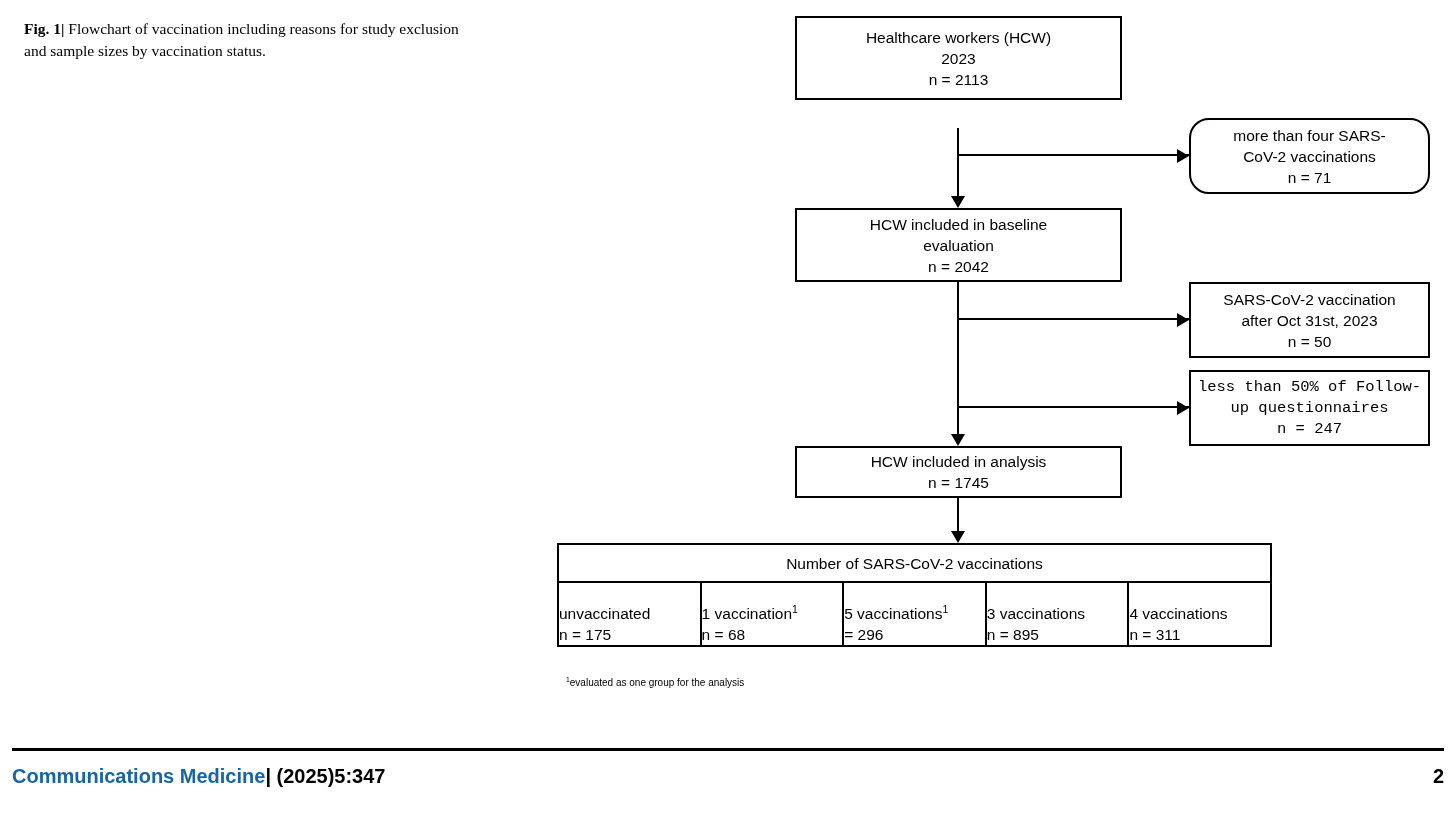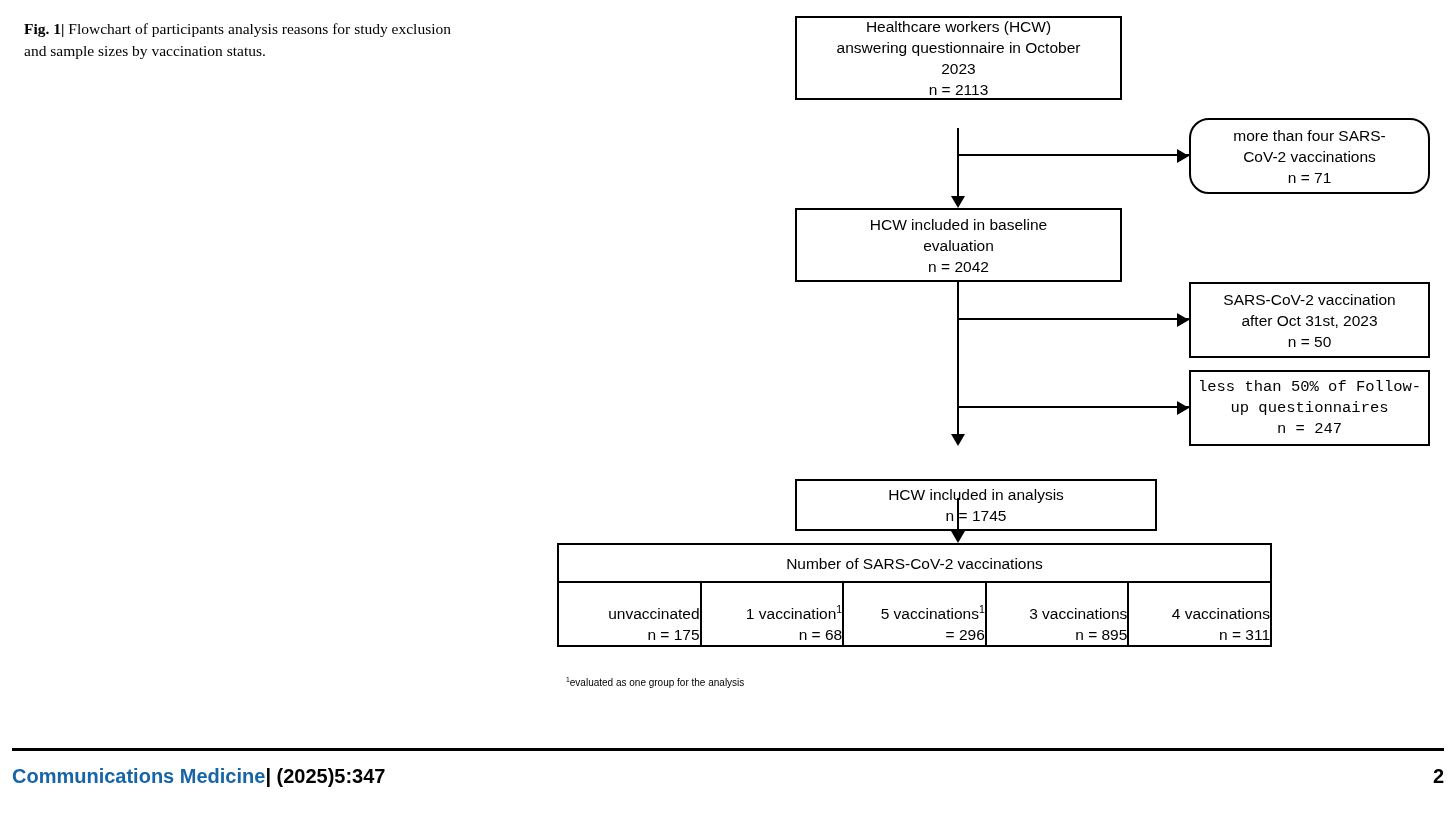--- a/index.html
+++ b/index.html
@@ -56,21 +56,21 @@
     text-align: center;
     font-size: 15.5px;
     line-height: 21px;
     color: #000;
   }
   .node .ln { display: block; white-space: nowrap; }
 
   
   #box-hcw-questionnaire { left: 795px; top: 16px;  width: 327px; height: 84px; }
   #box-hcw-baseline      { left: 795px; top: 208px; width: 327px; height: 74px; }
-  #box-hcw-analysis      { left: 795px; top: 446px; width: 362px; height: 52px; margin-top: 33px; }
+  #box-hcw-analysis      { left: 795px; top: 446px; width: 327px; height: 52px; }
 
   
   #box-excl-more-than-four { left: 1189px; top: 118px; width: 241px; height: 76px; border-radius: 20px; }
   #box-excl-late-vax       { left: 1189px; top: 282px; width: 241px; height: 76px; }
   #box-excl-followup       { left: 1189px; top: 370px; width: 241px; height: 76px; font-family: Liberation Mono, monospace; }
 
   
   .vline {
     position: absolute;
     width: 2px;
@@ -138,21 +138,21 @@
     height: 36px;
     vertical-align: middle;
   }
   .vax-table .body-row td {
     height: 48px;
     vertical-align: middle;
   }
   .vax-table .cell-inner {
     display: flex;
     flex-direction: column;
-    align-items: flex-end;
+    align-items: flex-start;
     justify-content: center;
     margin-top: 20px;
   }
   sup { font-size: 0.68em; vertical-align: super; line-height: 0; }
 
   
   .footnote {
     position: absolute;
     left: 566px;
     top: 673px;
@@ -190,28 +190,27 @@
   .page-number {
     font-weight: bold;
     color: #000;
     font-size: 20px;
   }
 </style>
 </head>
 <body>
 
 <div class="caption">
-  <span class="fig-label">Fig. 1</span><span class="bar">|</span><span> Flowchart of participants analysis reasons for study exclusion and sample sizes by vaccination status.</span>
+  <span class="fig-label">Fig. 1</span><span class="bar">|</span><span> Flowchart of vaccination including reasons for study exclusion and sample sizes by vaccination status.</span>
 </div>
 
 <div class="flow">
 
   <div class="node" id="box-hcw-questionnaire">
     <span class="ln">Healthcare workers (HCW)</span>
-    <span class="ln">answering questionnaire in October</span>
     <span class="ln">2023</span>
     <span class="ln">n = 2113</span>
   </div>
 
   <div class="vline" id="stem-1"></div>
   <div class="arrow-down" id="stem-1-head"></div>
   <div class="hline" id="branch-1"></div>
   <div class="arrow-right" id="branch-1-head"></div>
 
   <div class="node" id="box-excl-more-than-four">

